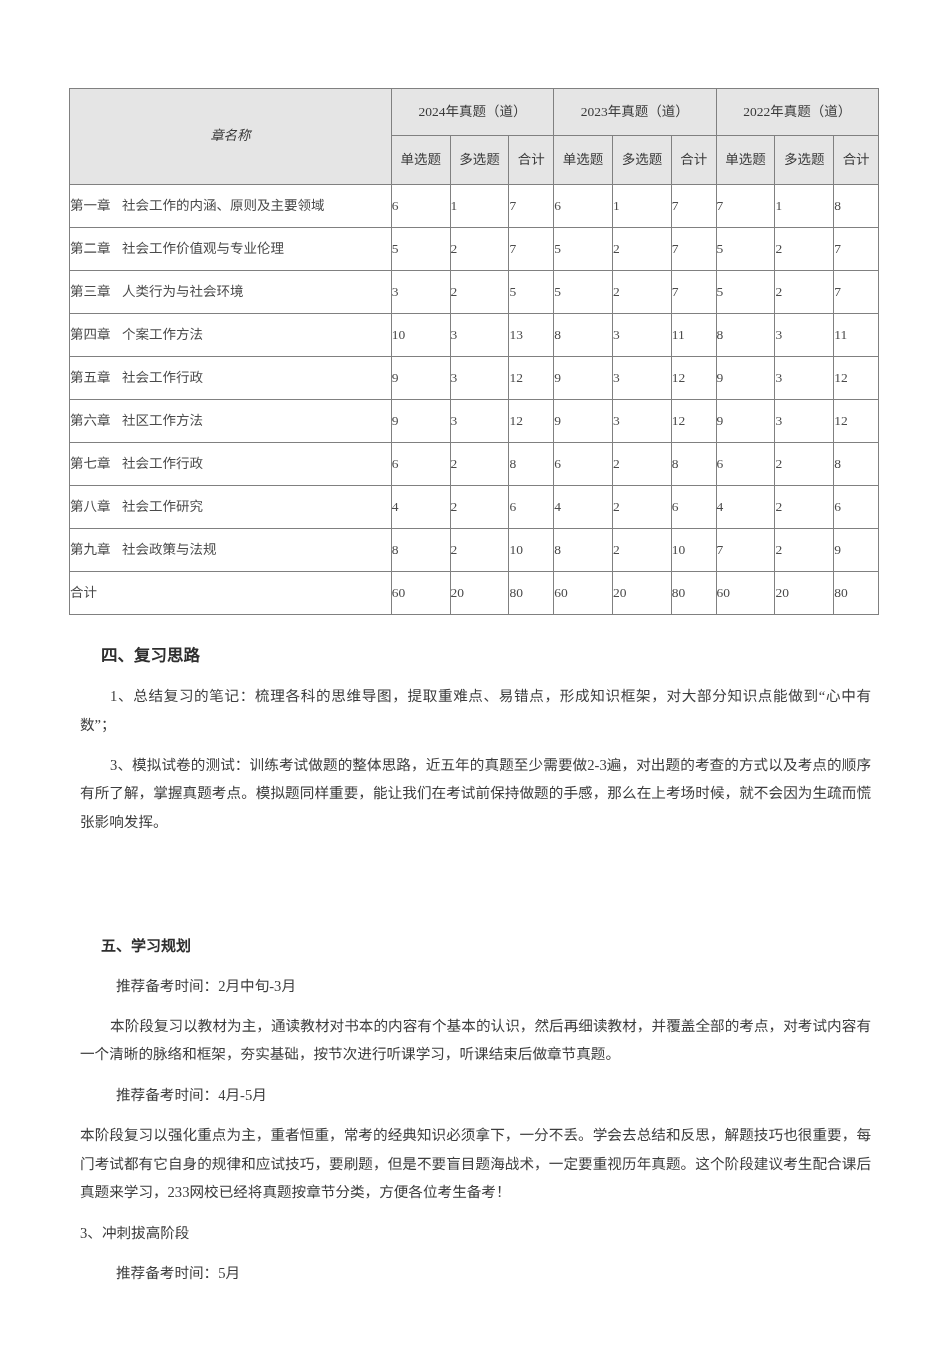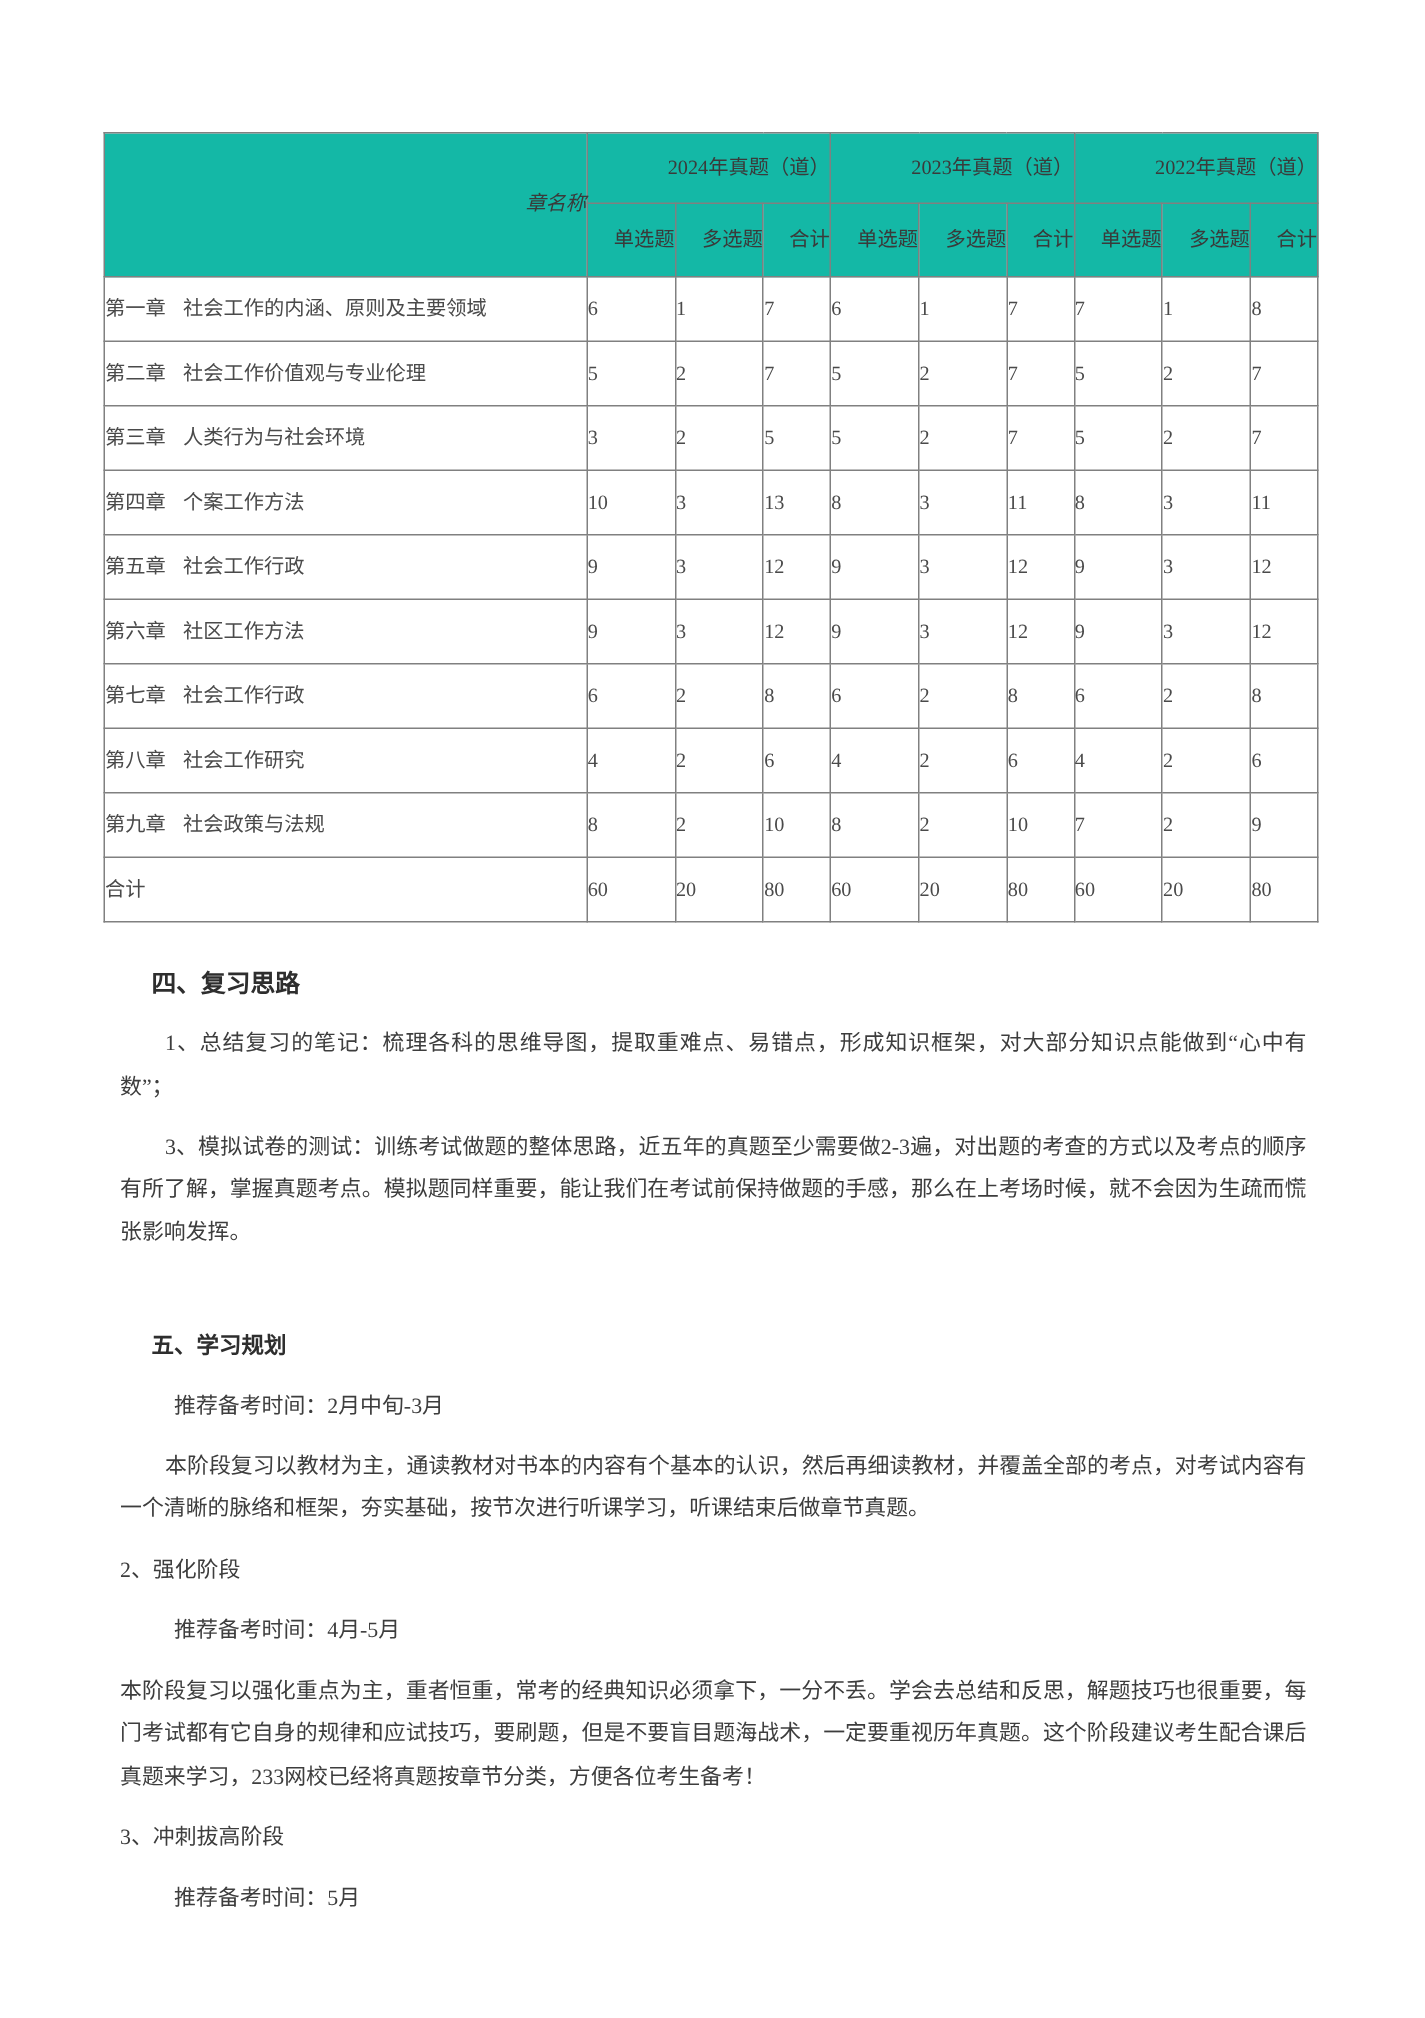--- a/index.html
+++ b/index.html
@@ -43,23 +43,23 @@
   }
   table.stats th,
   table.stats td {
     border: 1px solid #808080;
     padding: 0;
     vertical-align: middle;
     font-weight: normal;
     line-height: 1.25;
   }
   table.stats thead th {
-    background: #14b8a6;
+    background: #e5e5e5;
     color: #3a3a3a;
-    text-align: right;
+    text-align: center;
   }
   th.hdr-chapter {
     padding-left: 8px;
     height: 95px;
     vertical-align: middle;
     font-style: italic;
   }
   th.hdr-year {
     padding-left: 7px;
     height: 46px;
@@ -100,21 +100,21 @@
   .section {
     position: absolute;
     left: 68px;
     width: 815px;
     font-size: 14.6px;
     line-height: 1.95;
     color: #3d3d3d;
     text-align: justify;
   }
   .sec-review { top: 642px; }
-  .sec-plan   { top: 886px; }
+  .sec-plan   { top: 934px; }
 
   h2.heading {
     font-size: 16.5px;
     font-weight: bold;
     margin: 0 0 2px 0;
     padding-left: 33px;
     line-height: 1.7;
     color: #2e2e2e;
     font-family: Liberation Serif, serif;
   }
@@ -306,21 +306,20 @@
     <p class="para">1、总结复习的笔记：梳理各科的思维导图，提取重难点、易错点，形成知识框架，对大部分知识点能做到“心中有数”；</p>
     <p class="para">3、模拟试卷的测试：训练考试做题的整体思路，近五年的真题至少需要做2-3遍，对出题的考查的方式以及考点的顺序有所了解，掌握真题考点。模拟题同样重要，能让我们在考试前保持做题的手感，那么在上考场时候，就不会因为生疏而慌张影响发挥。</p>
   </div>
 
   <div class="section sec-plan">
     <h2 class="heading small">五、学习规划</h2>
 
     <p class="para stage-time">推荐备考时间：2月中旬-3月</p>
     <p class="para">本阶段复习以教材为主，通读教材对书本的内容有个基本的认识，然后再细读教材，并覆盖全部的考点，对考试内容有一个清晰的脉络和框架，夯实基础，按节次进行听课学习，听课结束后做章节真题。</p>
 
-    <p class="para stage">2、强化阶段</p>
     <p class="para stage-time">推荐备考时间：4月-5月</p>
     <p class="para noindent">本阶段复习以强化重点为主，重者恒重，常考的经典知识必须拿下，一分不丢。学会去总结和反思，解题技巧也很重要，每门考试都有它自身的规律和应试技巧，要刷题，但是不要盲目题海战术，一定要重视历年真题。这个阶段建议考生配合课后真题来学习，233网校已经将真题按章节分类，方便各位考生备考！</p>
 
     <p class="para stage">3、冲刺拔高阶段</p>
     <p class="para stage-time">推荐备考时间：5月</p>
   </div>
 
 </div>
 
 </body></html>

